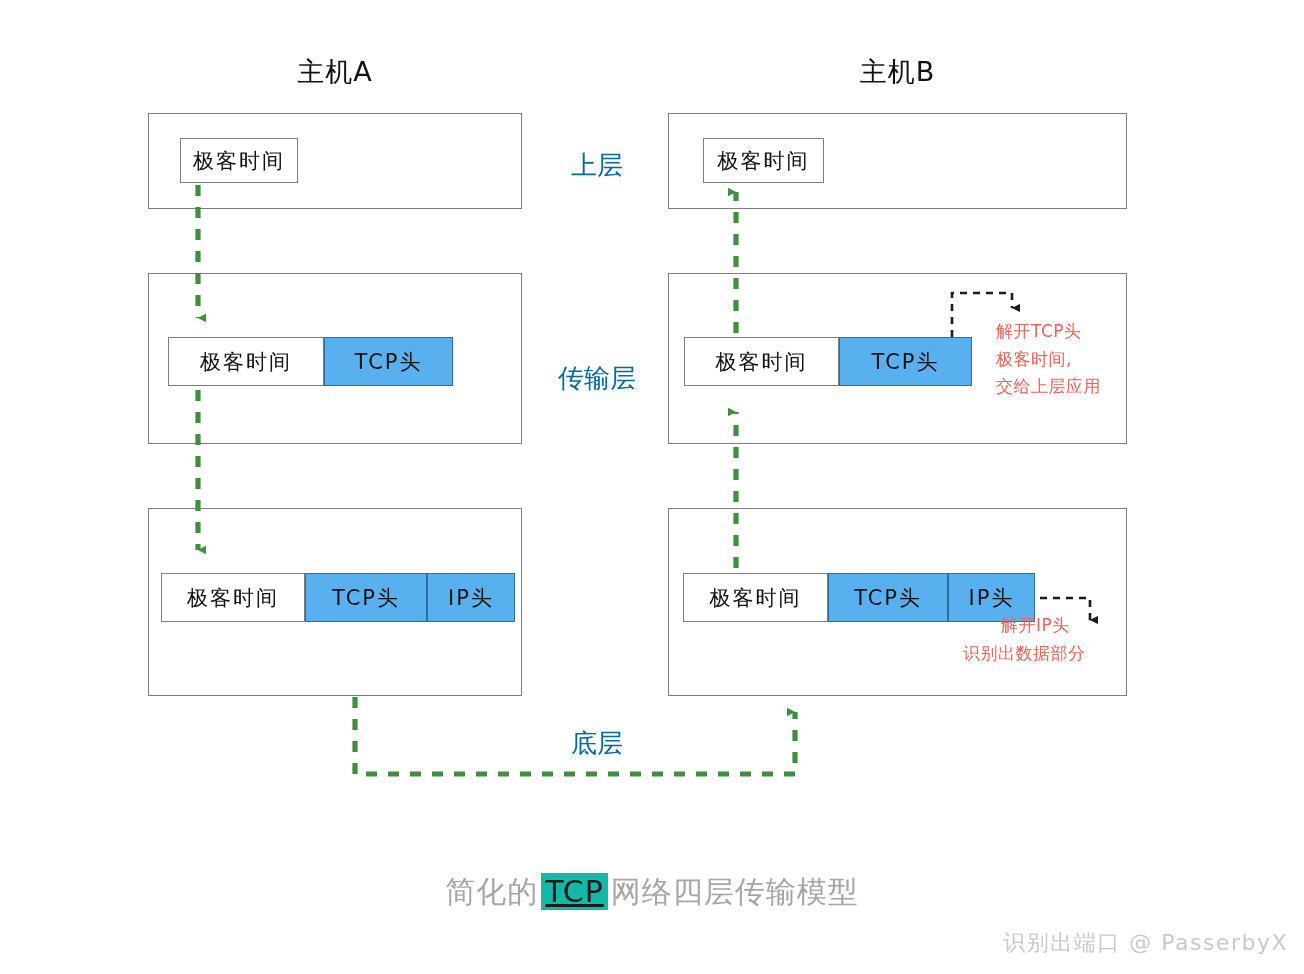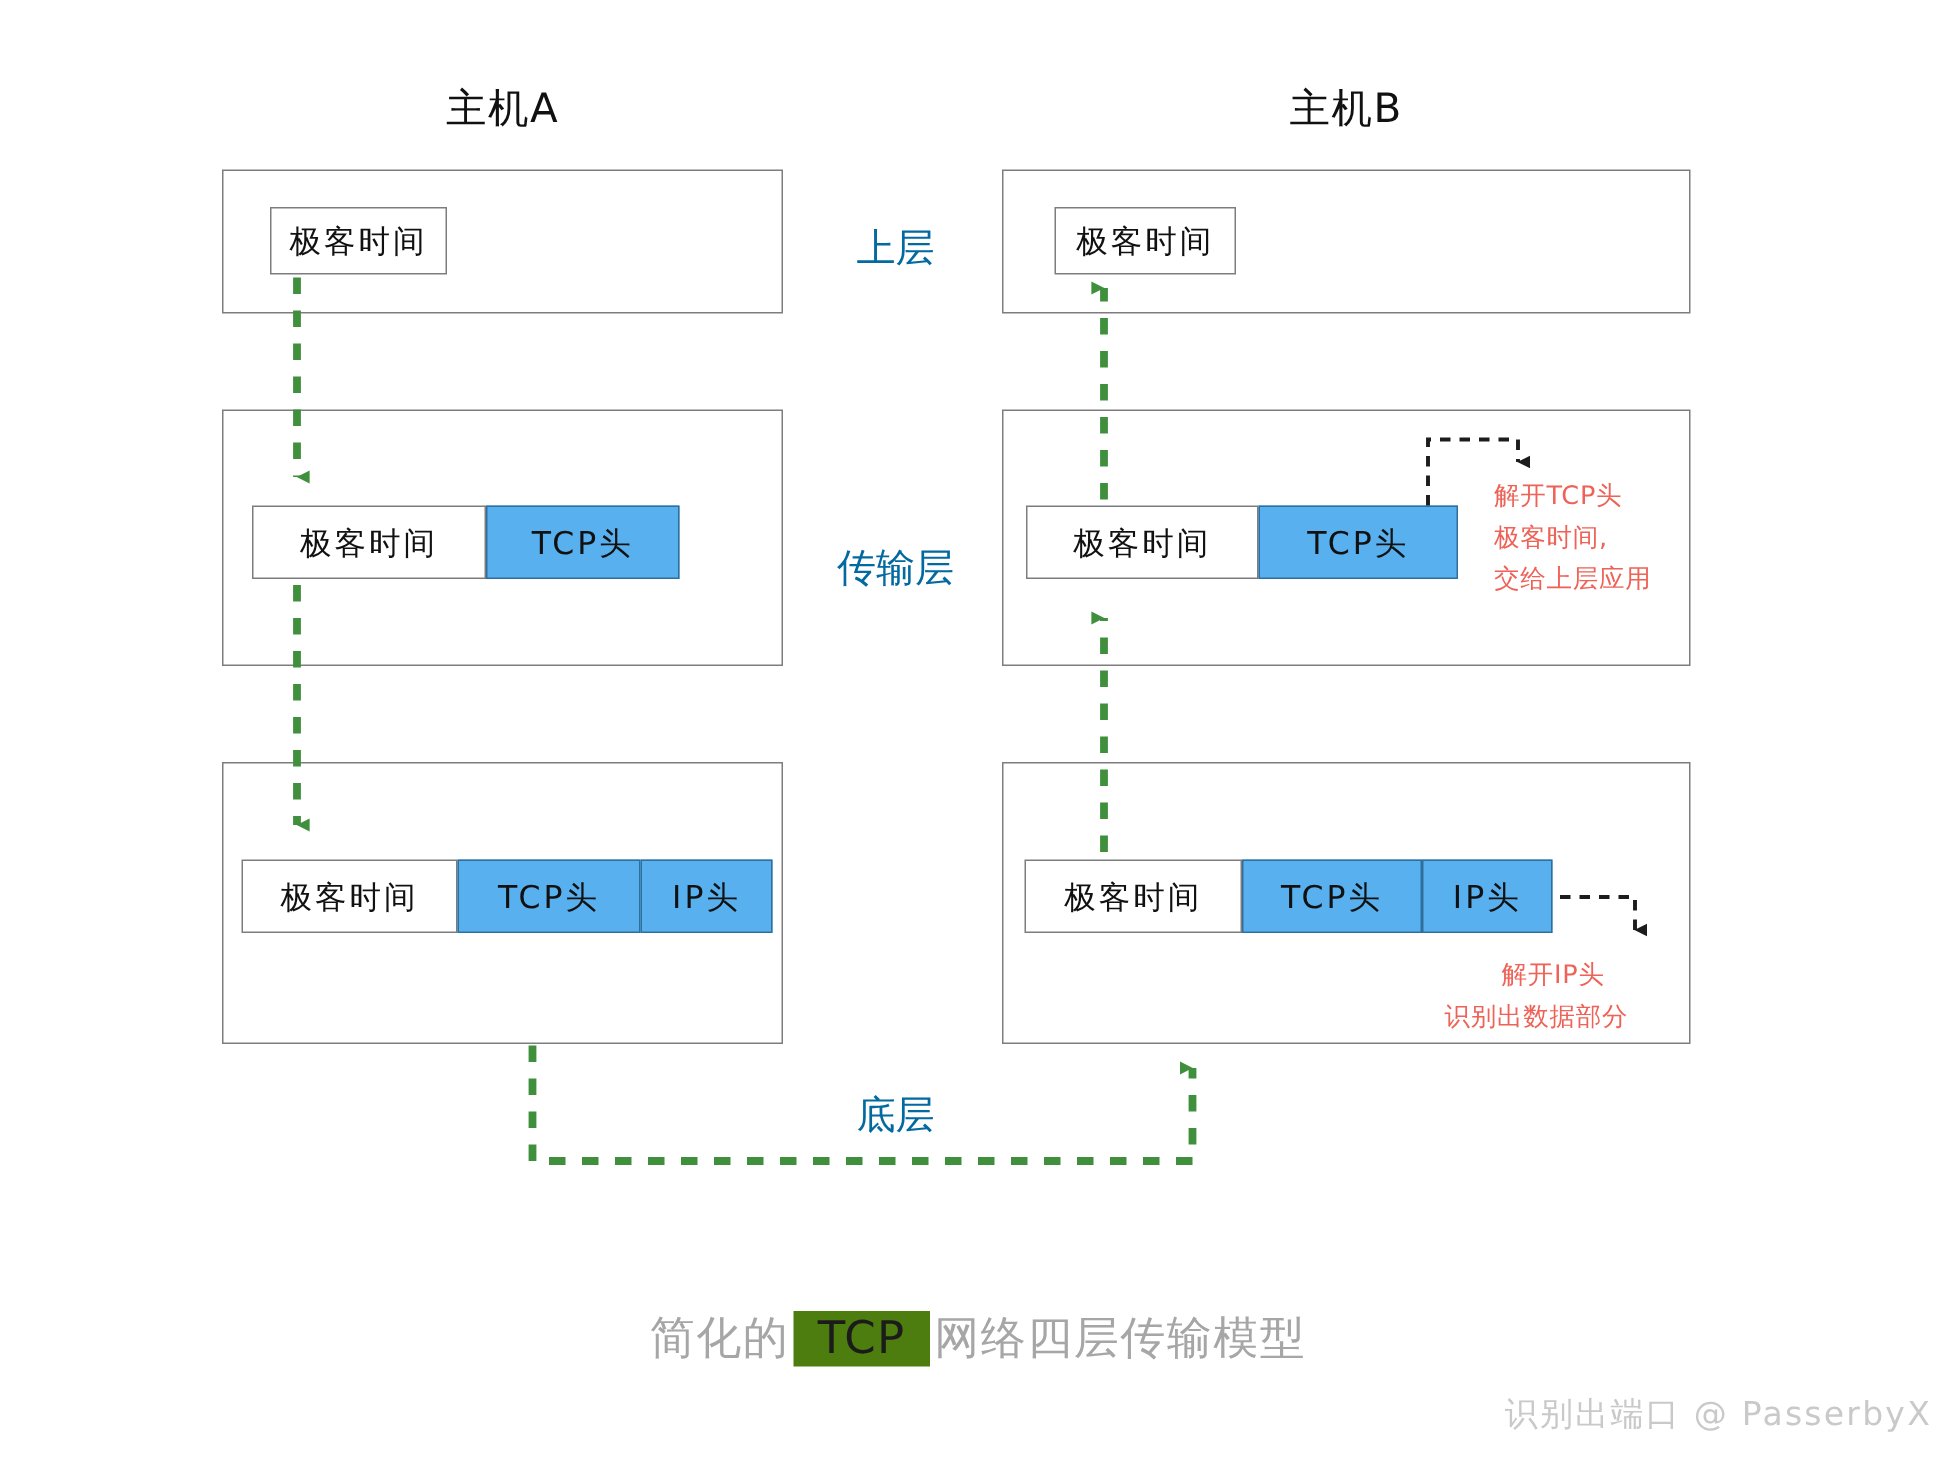--- a/index.html
+++ b/index.html
@@ -111,24 +111,25 @@
     position: absolute;
     left: 0; right: 0;
     top: 872px;
     text-align: center;
     font-size: 30px;
     color: #a6a6a6;
     letter-spacing: 1px;
     white-space: nowrap;
   }
   #caption .hl {
-    background: #4d7c0f;
+    background: #14b8a6;
     color: #1b1b1b;
-    padding: 1px 16px;
+    padding: 1px 4px;
     margin: 0 3px;
+    text-decoration: underline;
   }
 
   
   #watermark {
     position: absolute;
     right: 16px;
     top: 928px;
     font-size: 22px;
     color: #c9c9c9;
     letter-spacing: 1.5px;
@@ -180,21 +181,21 @@
     <div class="seg hdr" style="width:120px;">TCP头</div>
     <div class="seg hdr" style="width:87px;">IP头</div>
   </div>
 
   <div class="note" style="left:996px; top:318px;">
     <div>解开TCP头</div>
     <div>极客时间,</div>
     <div>交给上层应用</div>
   </div>
 
-  <div class="note" style="left:963px; top:637px;">
+  <div class="note" style="left:963px; top:612px;">
     <div style="padding-left:38px;">解开IP头</div>
     <div>识别出数据部分</div>
   </div>
 
   <svg class="wires" viewBox="0 0 1304 974" xmlns="http://www.w3.org/2000/svg">
     <defs>
       <marker id="gArrowDown" markerWidth="10" markerHeight="9" refX="5" refY="8.4" orient="auto" markerUnits="userSpaceOnUse">
         <path d="M0.6,0 L9.4,0 L5,8.6 Z" fill="#3f8f3c"></path>
       </marker>
       <marker id="gArrowUp" markerWidth="10" markerHeight="9" refX="5" refY="8.4" orient="auto" markerUnits="userSpaceOnUse">

